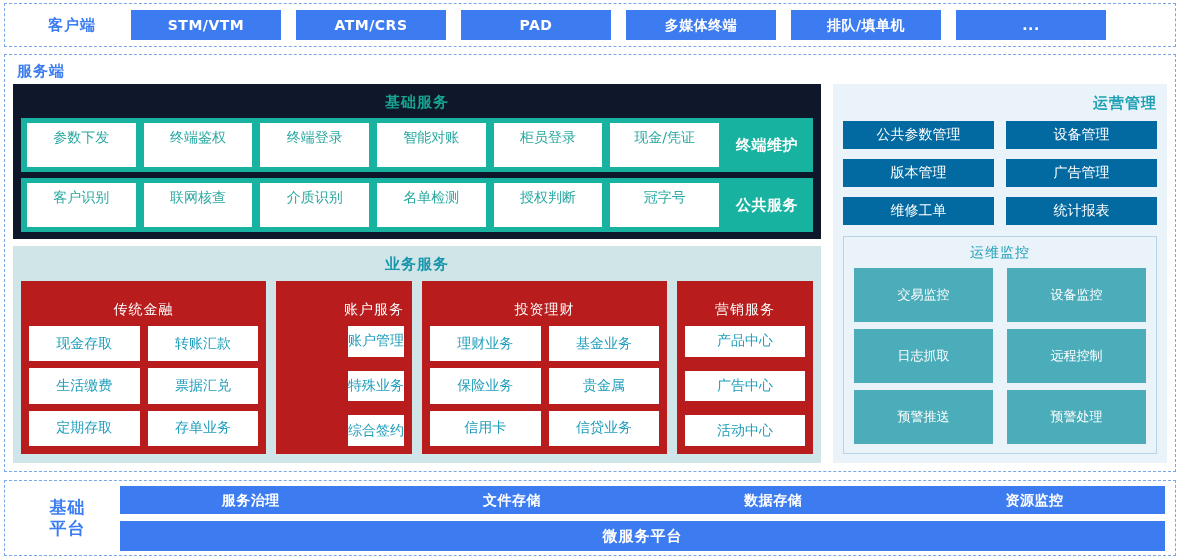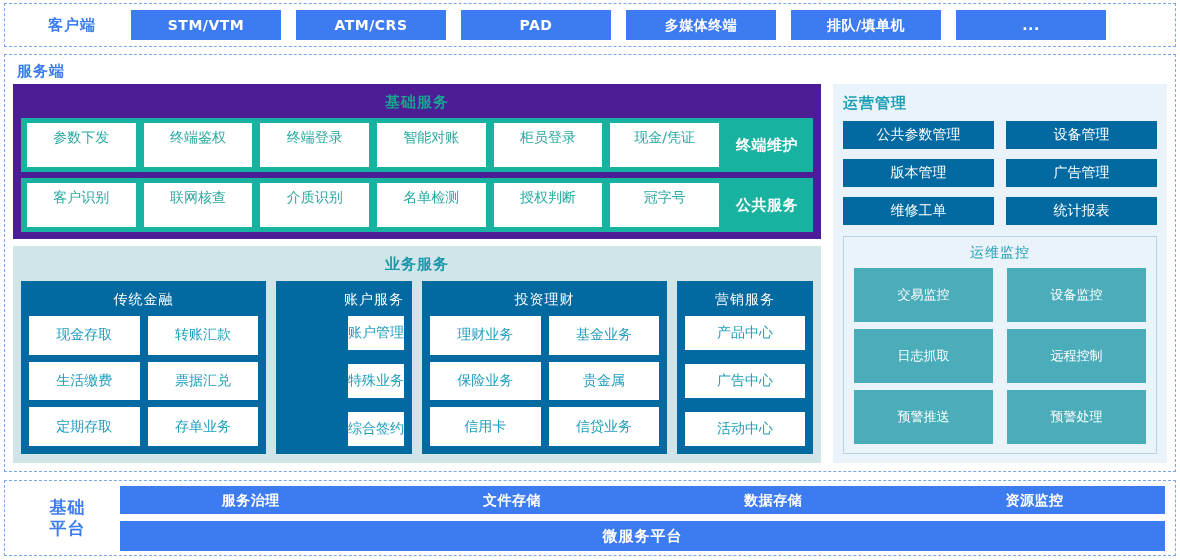--- a/index.html
+++ b/index.html
@@ -89,21 +89,21 @@
   
   .col-left {
     flex: 1 1 auto;
     display: flex;
     flex-direction: column;
     min-width: 0;
   }
 
   
   .basic-panel {
-    background: #4c1d95;
+    background: #0f172a;
     padding: 5px 8px 7px 8px;
     box-sizing: border-box;
   }
   .panel-title-teal {
     color: #18a391;
     font-weight: bold;
     font-size: 15px;
     text-align: center;
     padding: 4px 0 6px 0;
     letter-spacing: 1px;
@@ -157,22 +157,22 @@
     padding: 5px 0 7px 0;
     letter-spacing: 1px;
   }
   .biz-groups {
     display: flex;
     gap: 10px;
     flex: 1 1 auto;
     min-height: 0;
   }
   .biz-group {
-    background: #0369a1;
-    padding: 6px 8px 8px 8px;
+    background: #b91c1c;
+    padding: 16px 8px 8px 8px;
     box-sizing: border-box;
     display: flex;
     flex-direction: column;
     min-width: 0;
   }
   .g-trad  { flex: 2.45 1 0; }
   .g-acct  { flex: 1.28 1 0; align-items: flex-end; }
   .g-inv   { flex: 2.45 1 0; }
   .g-mkt   { flex: 1.28 1 0; }
   .biz-group-title {
@@ -207,21 +207,21 @@
     background: #eaf3fa;
     padding: 5px 10px 9px 10px;
     box-sizing: border-box;
     display: flex;
     flex-direction: column;
   }
   .ops-title {
     color: #1fa0b5;
     font-weight: bold;
     font-size: 15px;
-    text-align: left;
+    text-align: right;
     padding: 5px 0 8px 0;
     letter-spacing: 1px;
   }
   .ops-grid {
     display: grid;
     grid-template-columns: 1fr 1fr;
     gap: 10px 12px;
   }
   .ops-chip {
     background: #0369a1;

